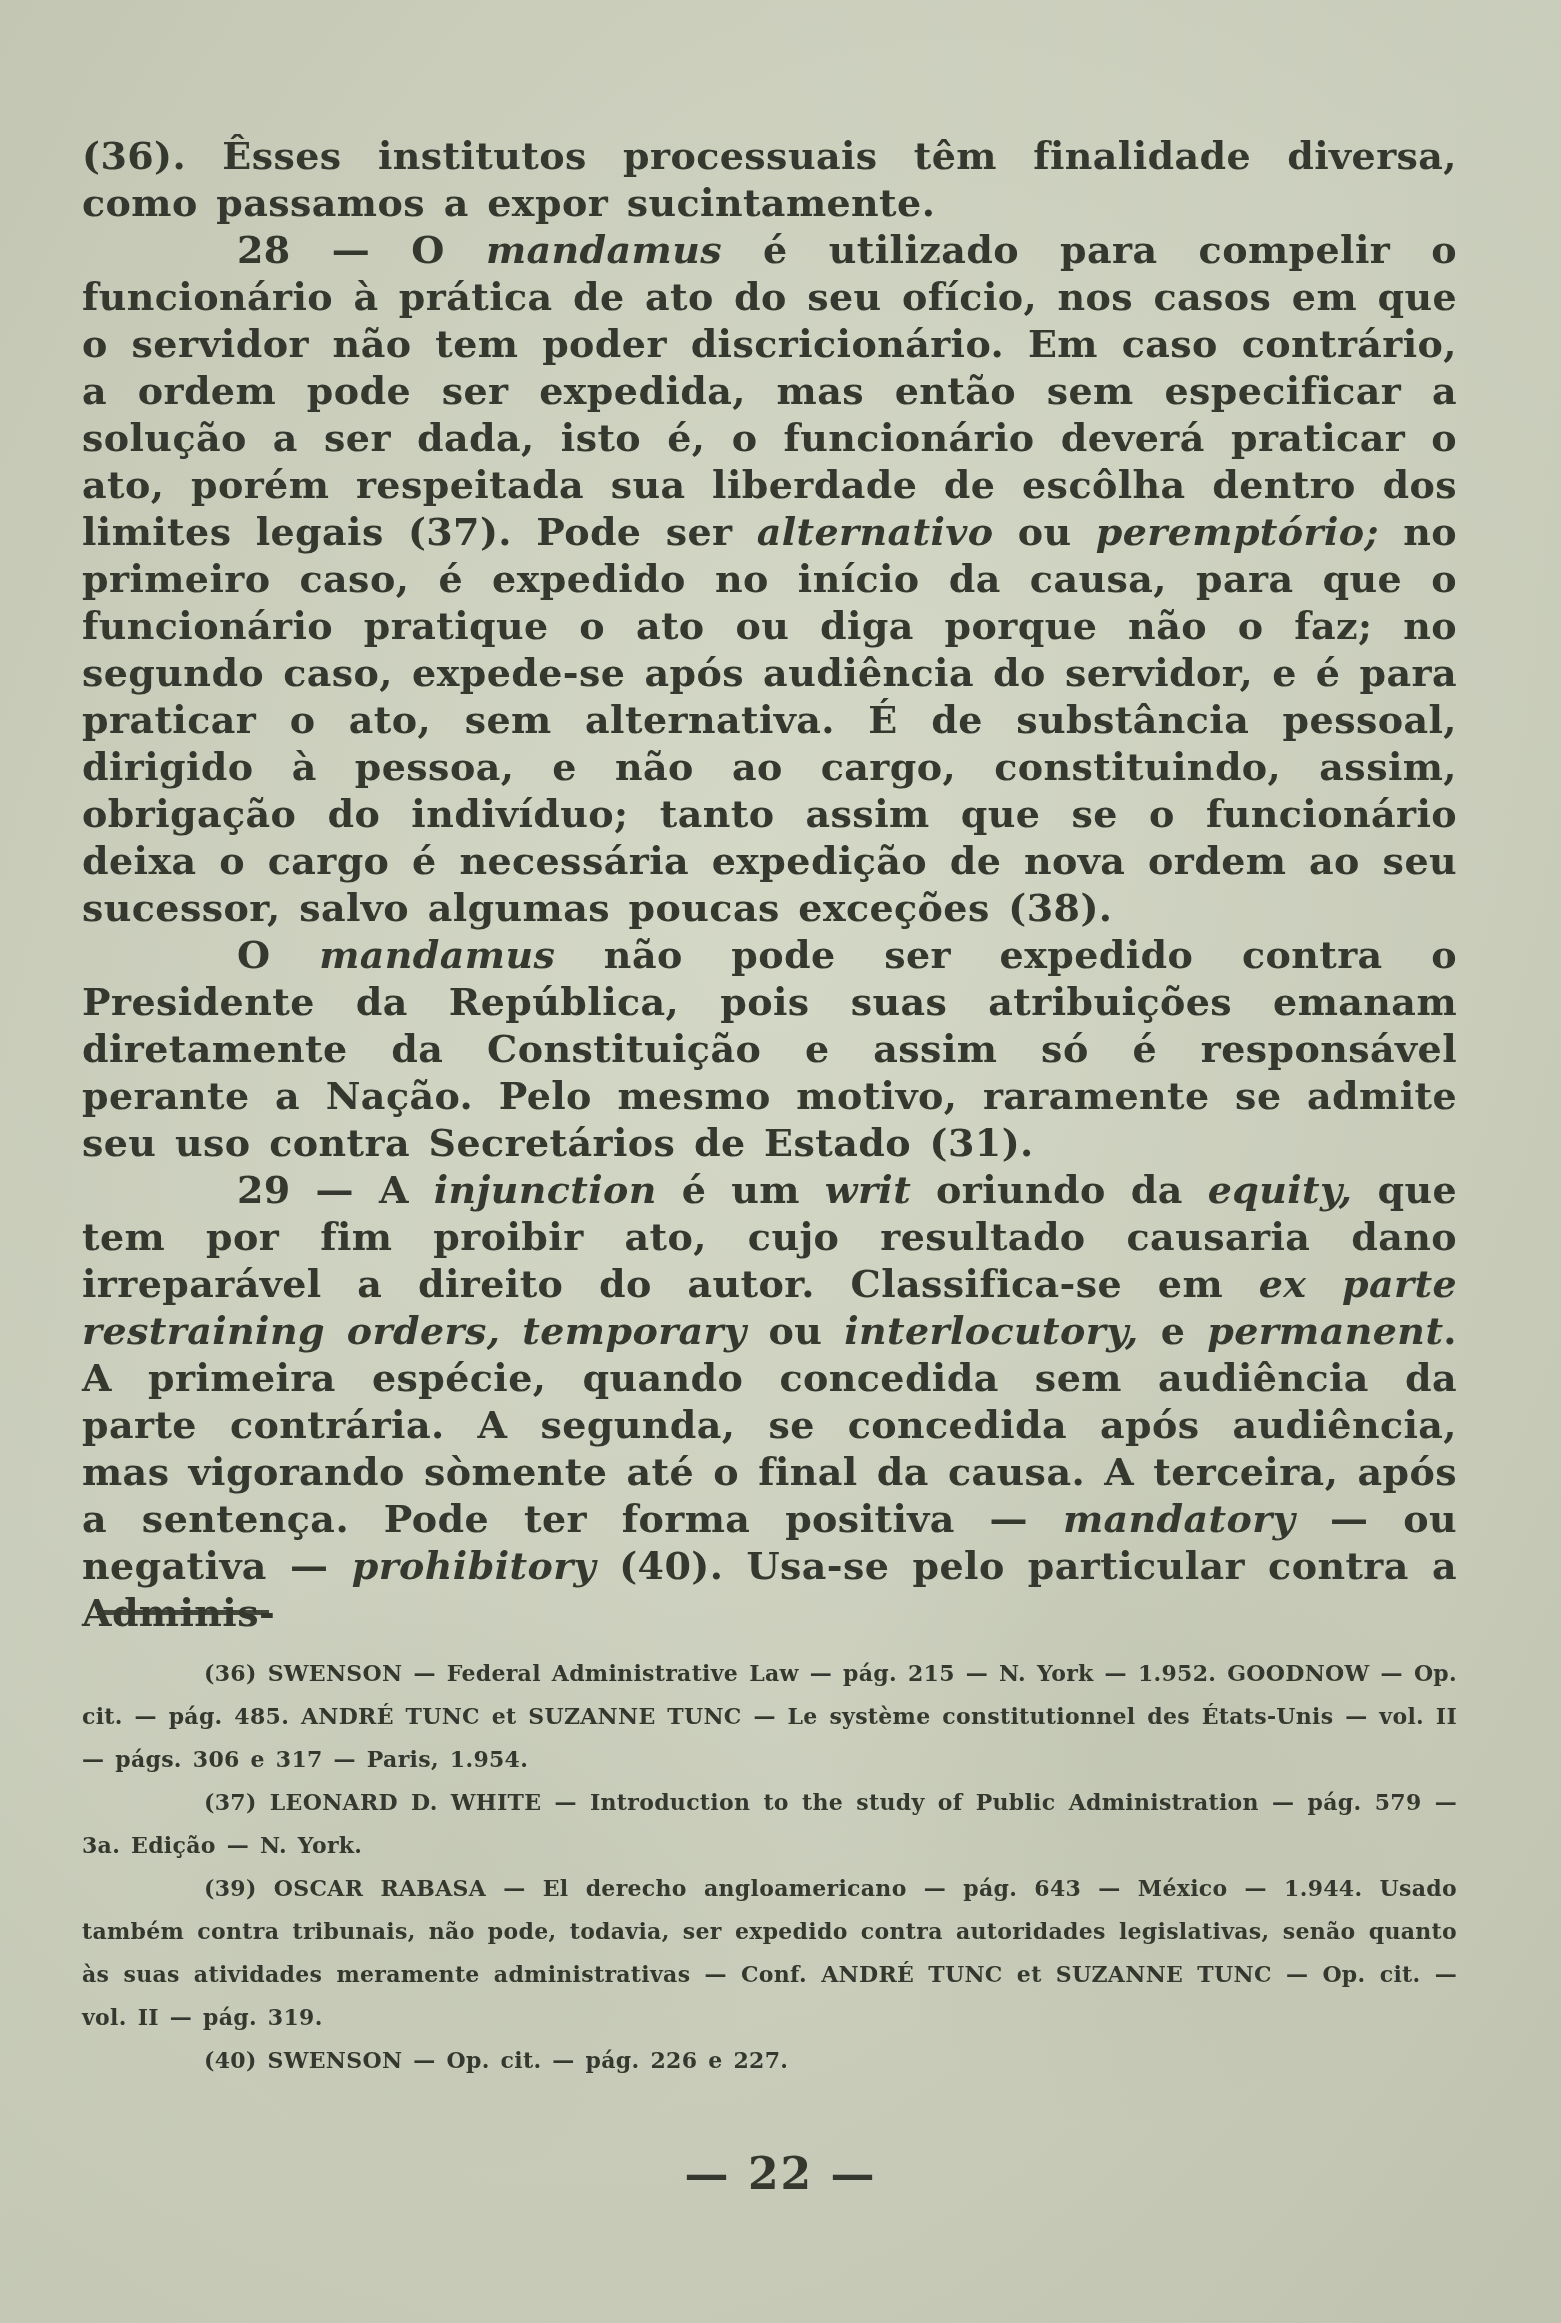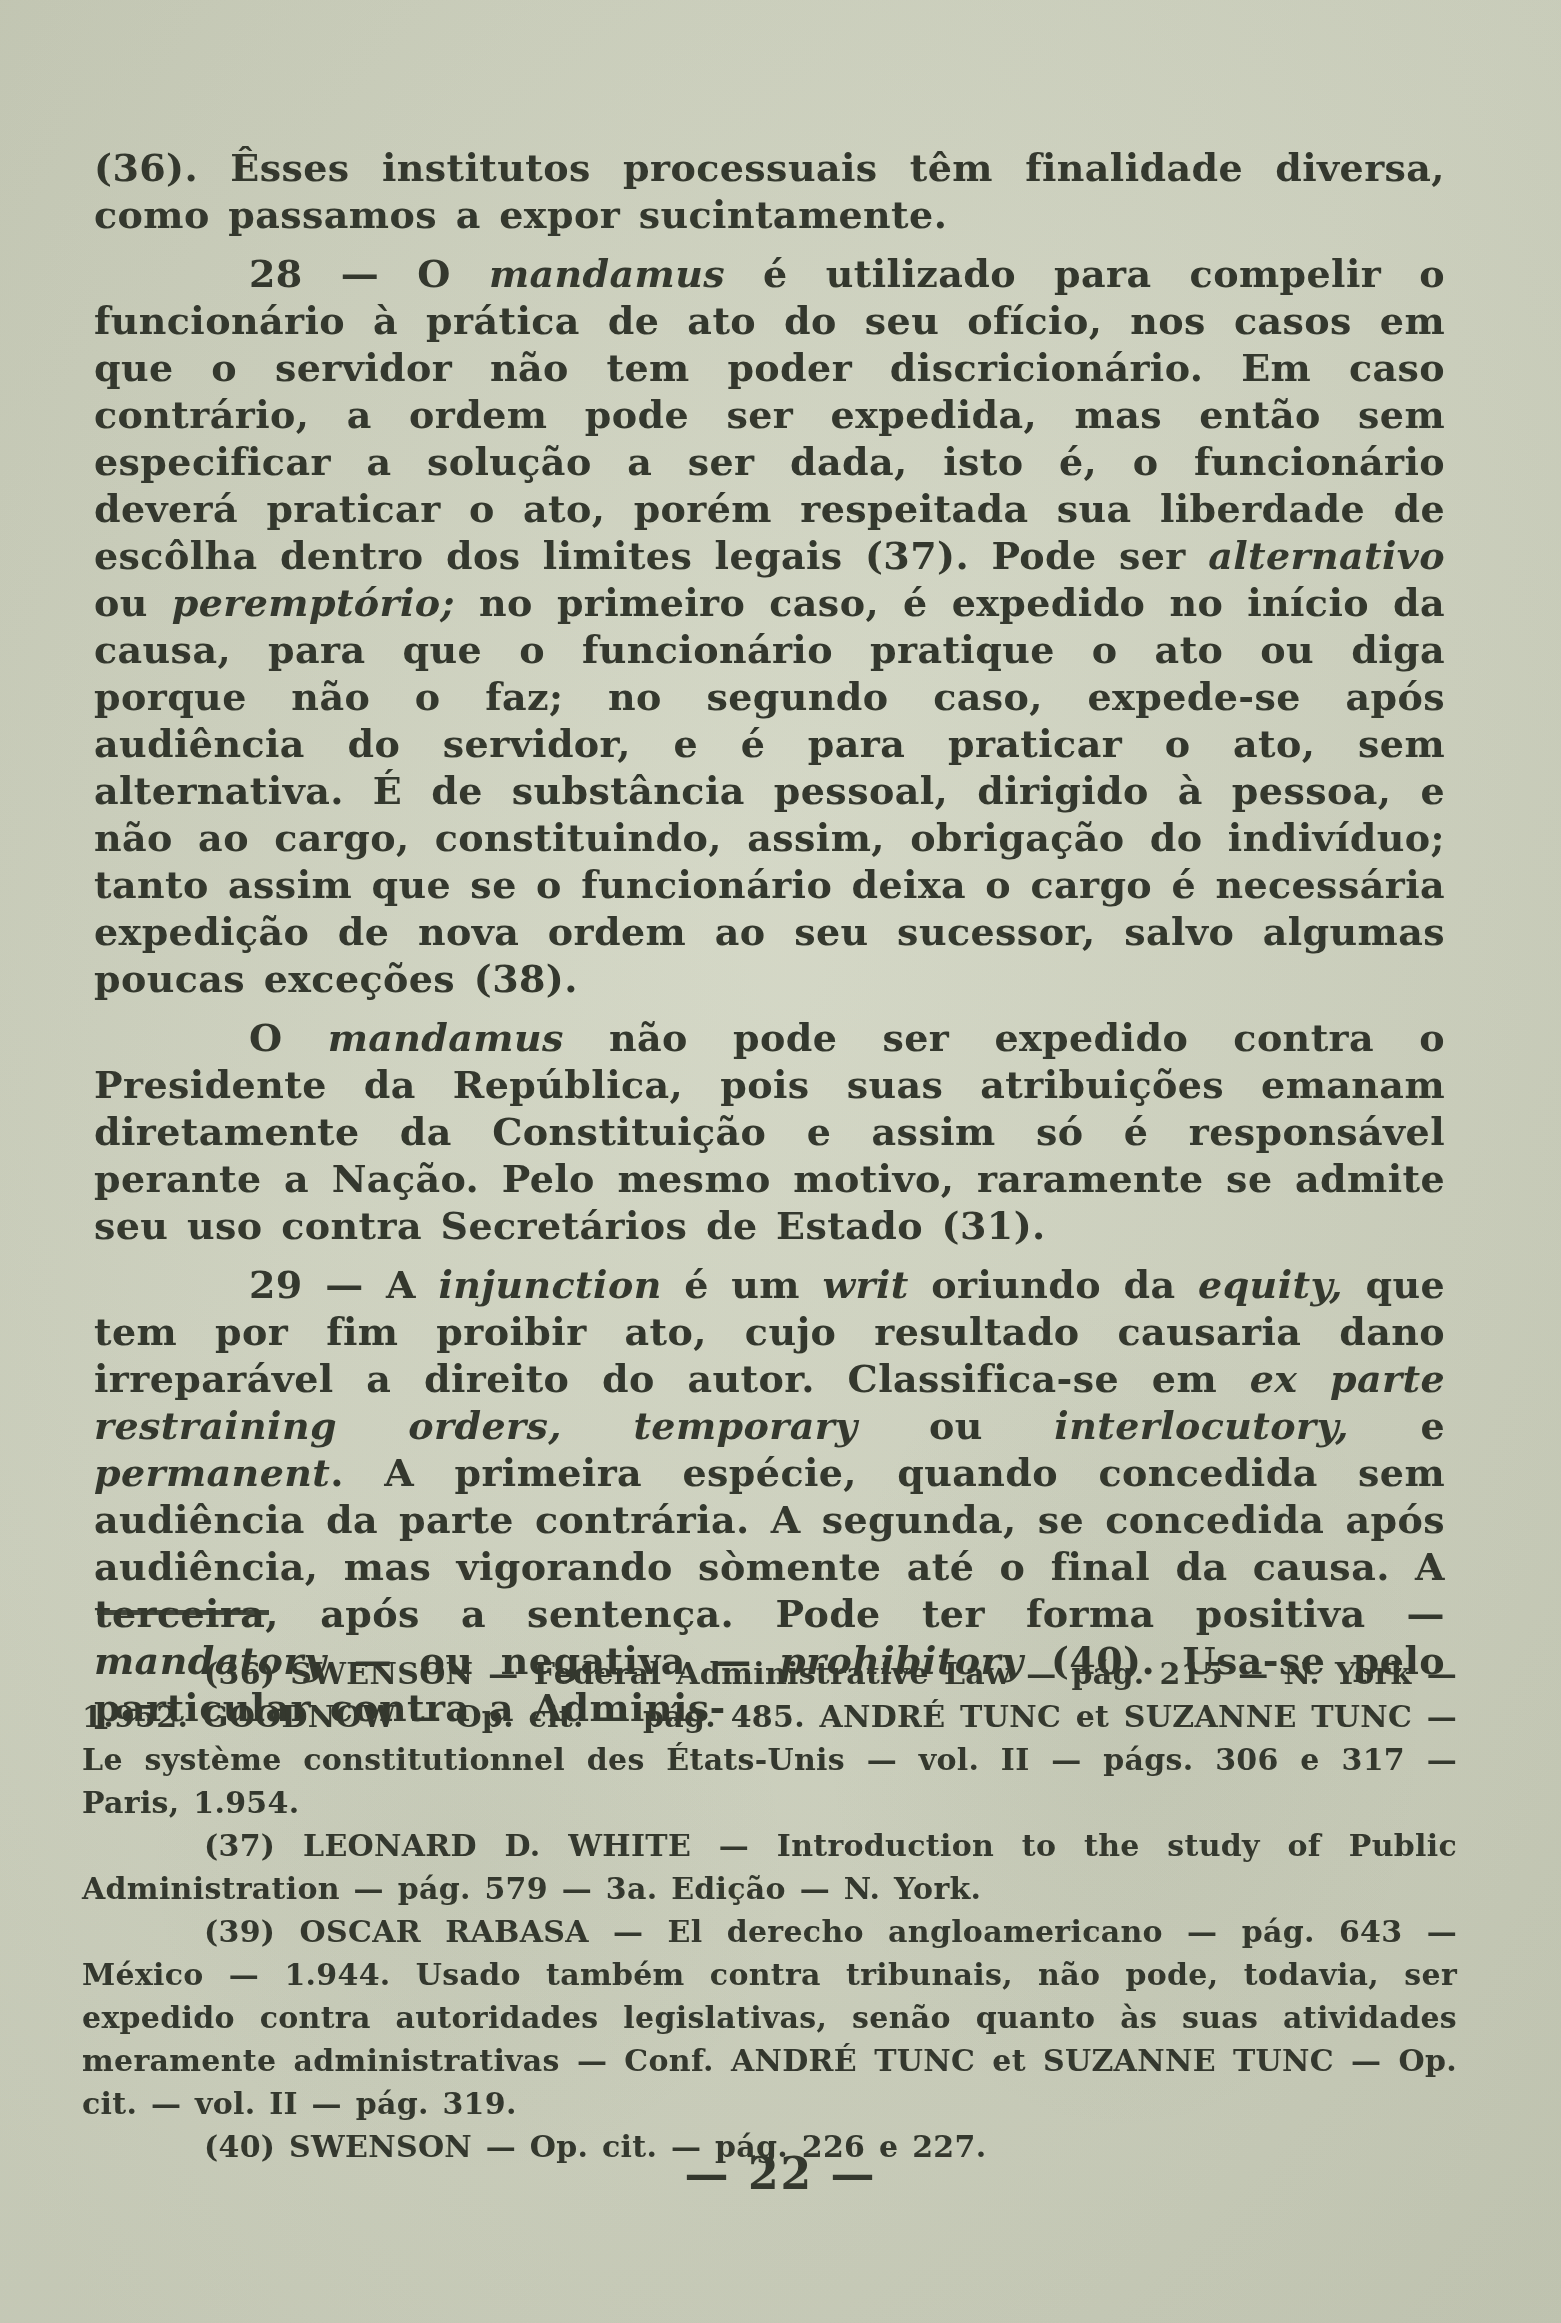--- a/index.html
+++ b/index.html
@@ -20,21 +20,21 @@
     overflow:hidden;
     font-family:"DejaVu Serif","Liberation Serif",serif;
     color:var(--ink);
   }
   .main-text{
     position:absolute;
     left:82px; right:104px; top:132px;
     text-align:justify;
   }
   .main-text p{
-    margin:12px;
+    margin:0;
     font-size:38px;
     line-height:47px;
     font-weight:700;
     letter-spacing:0.4px;
     word-spacing:5px;
   }
   .main-text p.indent{ text-indent:155px; }
   .main-text i{ }
   .footnote-rule{
     position:absolute;
@@ -43,21 +43,21 @@
     border-top:5px solid var(--ink);
     opacity:0.9;
   }
   .footnotes{
     position:absolute;
     left:82px; right:104px; top:1652px;
     text-align:justify;
   }
   .footnotes p{
     margin:0;
-    font-size:30px;
+    font-size:22px;
     line-height:43px;
     font-weight:700;
     letter-spacing:0.3px;
     word-spacing:3px;
     text-indent:122px;
   }
   .page-number{
     position:absolute;
     left:0; right:0; top:2148px;
     text-align:center;

